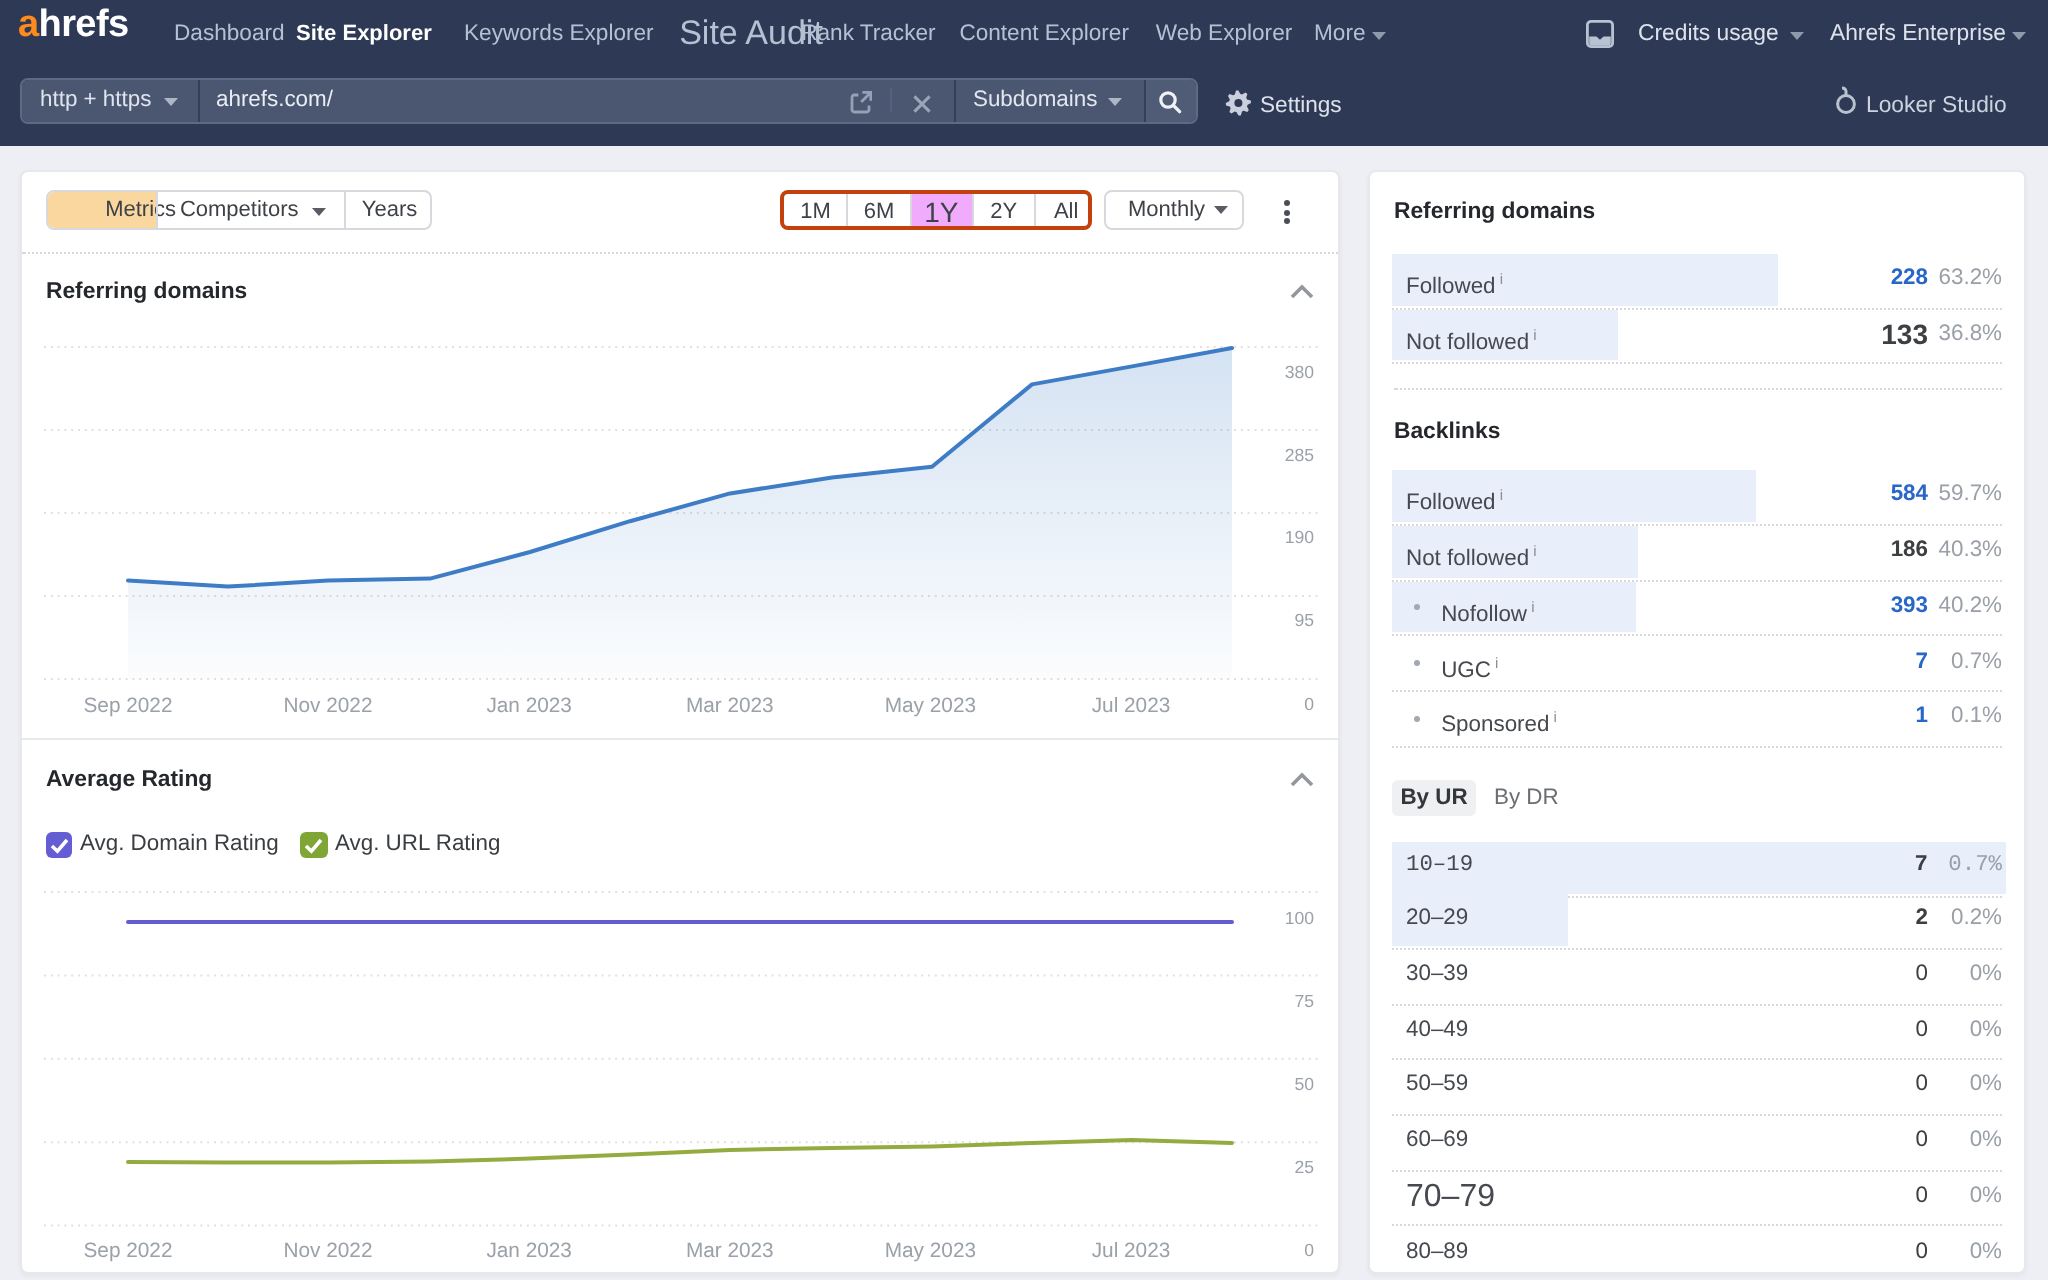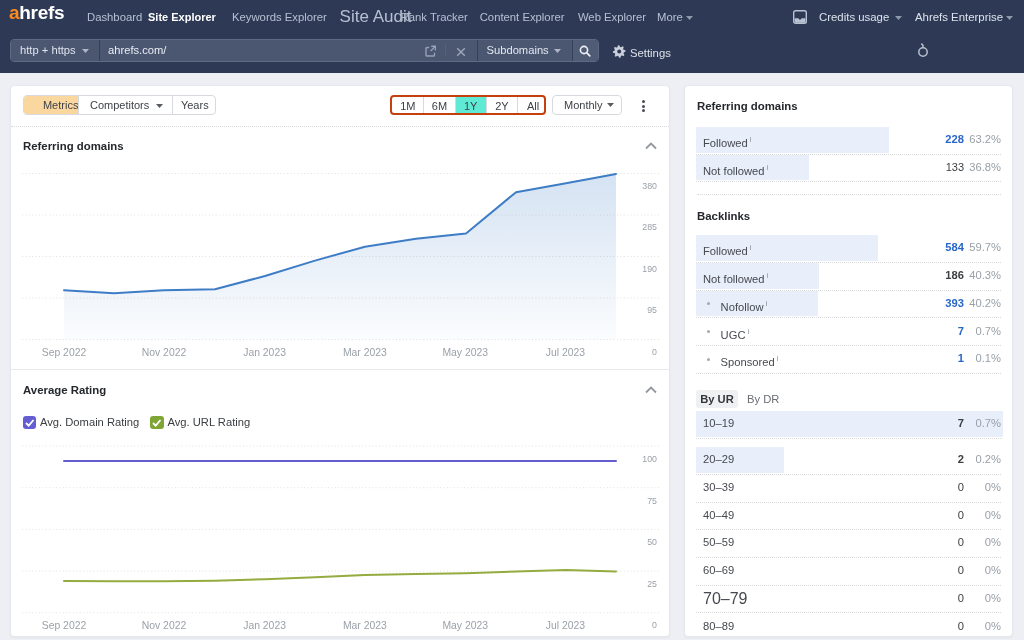--- a/index.html
+++ b/index.html
@@ -4,31 +4,31 @@
   * { margin:0; padding:0; }
   body { font-family:"Liberation Sans", sans-serif; }
   #page { position:relative; width:1024px; height:640px; background:#edeff4; overflow:hidden; }
   sup { vertical-align:super; }
 </style></head>
 <body>
 <div id="page">
 
 <div style="position:absolute;left:10px;top:85px;width:660px;height:552px;background:#fff;border:1px solid #e6e8ec;border-radius:4px;box-sizing:border-box;box-shadow:0 1px 2px rgba(30,40,60,0.05);"></div>
 <div style="position:absolute;left:22.6px;top:94.5px;width:193.2px;height:20.5px;border:1px solid #d6d9de;border-radius:4px;box-sizing:border-box;background:#fff;overflow:hidden;">
-      <div style="position:absolute;left:0px;top:0;width:54.8px;height:18.5px;background:#fbd7a0;box-sizing:border-box;text-align:right;line-height:18.5px;font-size:11px;color:#3e4247;">Metrics</div>
+      <div style="position:absolute;left:0px;top:0;width:54.8px;height:18.5px;background:#fbd7a0;box-sizing:border-box;text-align:left;line-height:18.5px;font-size:11px;color:#3e4247;padding-left:29px;">Metrics</div>
       <div style="position:absolute;left:54.8px;top:0;width:93.4px;height:18.5px;border-left:1px solid #d6d9de;box-sizing:border-box;text-align:center;line-height:18.5px;font-size:11px;color:#3e4247;padding-right:12px;">Competitors</div>
       <svg style="position:absolute;left:132.2px;top:8px" width="7" height="4">
         <path d="M0 0 L7 0 L3.5 4 Z" fill="#585d63"></path>
       </svg>
       <div style="position:absolute;left:148.2px;top:0;width:45px;height:18.5px;border-left:1px solid #d6d9de;box-sizing:border-box;text-align:center;line-height:18.5px;font-size:11px;color:#3e4247;">Years</div>
     </div>
     <div style="position:absolute;left:390.2px;top:94.5px;width:156.0px;height:20.5px;border:2px solid #c2410c;border-radius:4px;box-sizing:border-box;background:#fff;overflow:hidden;">
       <div style="position:absolute;left:0px;top:0;width:31.2px;height:18.5px;box-sizing:border-box;text-align:center;line-height:18.5px;font-size:11px;color:#3e4247;">1M</div>
       <div style="position:absolute;left:31.2px;top:0;width:31.2px;height:18.5px;border-left:1px solid #d6d9de;box-sizing:border-box;text-align:center;line-height:18.5px;font-size:11px;color:#3e4247;">6M</div>
-      <div style="position:absolute;left:62.4px;top:0;width:31.2px;height:18.5px;background:#5eead4;border-left:1px solid #d6d9de;box-sizing:border-box;text-align:center;line-height:18.5px;font-size:11px;color:#3e4247;">1Y</div>
+      <div style="position:absolute;left:62.4px;top:0;width:31.2px;height:18.5px;background:#f0abfc;border-left:1px solid #d6d9de;box-sizing:border-box;text-align:center;line-height:18.5px;font-size:14px;color:#3e4247;">1Y</div>
       <div style="position:absolute;left:93.6px;top:0;width:31.2px;height:18.5px;border-left:1px solid #d6d9de;box-sizing:border-box;text-align:center;line-height:18.5px;font-size:11px;color:#3e4247;">2Y</div>
       <div style="position:absolute;left:124.8px;top:0;width:31.2px;height:18.5px;border-left:1px solid #d6d9de;box-sizing:border-box;text-align:center;line-height:18.5px;font-size:11px;color:#3e4247;">All</div>
     </div>
     <div style="position:absolute;left:551.5px;top:94.5px;width:70.3px;height:20.5px;border:1px solid #d6d9de;border-radius:4px;box-sizing:border-box;background:#fff;line-height:18.5px;font-size:11px;color:#3e4247;text-align:left;padding-left:11.5px;">Monthly</div>
     <svg style="position:absolute;left:606.8px;top:102.5px" width="7" height="4">
       <path d="M0 0 L7 0 L3.5 4 Z" fill="#585d63"></path>
     </svg>
     <div style="position:absolute;left:641.8px;top:100.0px;width:3px;height:3px;border-radius:50%;background:#4a4e54;"></div>
     <div style="position:absolute;left:641.8px;top:104.5px;width:3px;height:3px;border-radius:50%;background:#4a4e54;"></div>
     <div style="position:absolute;left:641.8px;top:109.0px;width:3px;height:3px;border-radius:50%;background:#4a4e54;"></div>
@@ -104,21 +104,21 @@
 <div style="position:absolute;left:684px;top:126px;width:329px;height:27.7px;">
       <div style="position:absolute;left:12px;top:1px;width:192.5px;height:25.5px;background:#e8eefa;"></div>
       <span style="position:absolute;left:19px;top:0;height:27.7px;line-height:27.7px;font-size:11.2px;color:#46494f;">Followed<sup style="font-size:7.5px;color:#8a9099;">&nbsp;i</sup></span>
       <span style="position:absolute;right:49px;top:0;height:27.7px;line-height:27.7px;font-size:11.2px;font-weight:600;color:#2866c8;margin-left:17px;">228</span>
       <span style="position:absolute;right:12px;top:0;height:27.7px;line-height:27.7px;font-size:11.2px;color:#9aa0a8;">63.2%</span>
       <div style="position:absolute;left:12px;top:27.7px;width:305px;border-top:1px dotted #d9d9dc;"></div>
     </div>
     <div style="position:absolute;left:684px;top:153.8px;width:329px;height:27.7px;">
       <div style="position:absolute;left:12px;top:1px;width:113px;height:25.5px;background:#e8eefa;"></div>
       <span style="position:absolute;left:19px;top:0;height:27.7px;line-height:27.7px;font-size:11.2px;color:#46494f;">Not followed<sup style="font-size:7.5px;color:#8a9099;">&nbsp;i</sup></span>
-      <span style="position:absolute;right:49px;top:0;height:27.7px;line-height:27.7px;font-size:11px;font-weight:400;color:#3c4043;">133</span>
+      <span style="position:absolute;right:49px;top:0;height:27.7px;line-height:27.7px;font-size:14px;font-weight:700;color:#3c4043;">133</span>
       <span style="position:absolute;right:12px;top:0;height:27.7px;line-height:27.7px;font-size:11.2px;color:#9aa0a8;">36.8%</span>
       <div style="position:absolute;left:12px;top:27.7px;width:305px;border-top:1px dotted #d9d9dc;"></div>
     </div>
     <div style="position:absolute;left:697px;top:194.4px;width:304px;border-top:1px dotted #d9d9dc;"></div>
     <span style="position:absolute;left:697px;top:208px;height:16px;line-height:16px;font-size:11.4px;font-weight:bold;color:#24272b;">Backlinks</span>
     <div style="position:absolute;left:684px;top:234.4px;width:329px;height:27.7px;">
       <div style="position:absolute;left:12px;top:1px;width:182px;height:25.5px;background:#e8eefa;"></div>
       <span style="position:absolute;left:19px;top:0;height:27.7px;line-height:27.7px;font-size:11.2px;color:#46494f;">Followed<sup style="font-size:7.5px;color:#8a9099;">&nbsp;i</sup></span>
       <span style="position:absolute;right:49px;top:0;height:27.7px;line-height:27.7px;font-size:11.2px;font-weight:600;color:#2866c8;">584</span>
       <span style="position:absolute;right:12px;top:0;height:27.7px;line-height:27.7px;font-size:11.2px;color:#9aa0a8;">59.7%</span>
@@ -148,21 +148,21 @@
     </div>
     <div style="position:absolute;left:684px;top:345.2px;width:329px;height:27.7px;">
       <div style="position:absolute;left:23px;top:12.65px;width:3px;height:3px;border-radius:50%;background:#a3a9b1;"></div>
       <span style="position:absolute;left:36.6px;top:0;height:27.7px;line-height:27.7px;font-size:11.2px;color:#46494f;">Sponsored<sup style="font-size:7.5px;color:#8a9099;">&nbsp;i</sup></span>
       <span style="position:absolute;right:49px;top:0;height:27.7px;line-height:27.7px;font-size:11.2px;font-weight:600;color:#2866c8;">1</span>
       <span style="position:absolute;right:12px;top:0;height:27.7px;line-height:27.7px;font-size:11.2px;color:#9aa0a8;">0.1%</span>
       <div style="position:absolute;left:12px;top:27.7px;width:305px;border-top:1px dotted #d9d9dc;"></div>
     </div>
     <div style="position:absolute;left:696px;top:389.5px;width:42px;height:18.5px;background:#eef0f2;border-radius:3px;text-align:center;line-height:18.5px;font-size:11.2px;font-weight:bold;color:#33363a;">By UR</div>
     <span style="position:absolute;left:747px;top:389.5px;height:18.5px;line-height:18.5px;font-size:11.2px;color:#6a6e73;">By DR</span>
-    <div style="position:absolute;left:684px;top:410px;width:329px;height:27.7px;">
+    <div style="position:absolute;left:684px;top:420px;width:329px;height:27.7px;font-family:Liberation Mono, monospace;">
       <div style="position:absolute;left:12px;top:1px;width:307px;height:25.5px;background:#e8eefa;"></div>
       <span style="position:absolute;left:19px;top:0;height:27.7px;line-height:27.7px;font-size:11.2px;color:#46494f;">10–19</span>
       <span style="position:absolute;right:49px;top:0;height:27.7px;line-height:27.7px;font-size:11.2px;font-weight:600;color:#3c4043;">7</span>
       <span style="position:absolute;right:12px;top:0;height:27.7px;line-height:27.7px;font-size:11.2px;color:#9aa0a8;">0.7%</span>
       <div style="position:absolute;left:12px;top:27.7px;width:305px;border-top:1px dotted #d9d9dc;"></div>
     </div>
     <div style="position:absolute;left:684px;top:446.3px;width:329px;height:27.7px;">
       <div style="position:absolute;left:12px;top:1px;width:87.7px;height:25.5px;background:#e8eefa;"></div>
       <span style="position:absolute;left:19px;top:0;height:27.7px;line-height:27.7px;font-size:11.2px;color:#46494f;">20–29</span>
       <span style="position:absolute;right:49px;top:0;height:27.7px;line-height:27.7px;font-size:11.2px;font-weight:600;color:#3c4043;">2</span>
@@ -261,14 +261,15 @@
     <path d="M8.8 8.8 L11.8 11.8" stroke="#eef1f6" stroke-width="1.7" stroke-linecap="round"></path>
   </svg>
   <svg style="position:absolute;left:611px;top:9.5px" width="15" height="15" viewBox="610 43 15 15">
     <path d="M624.4 49.3 L624.5 50.5 L622.8 51.4 L622.5 52.3 L623.4 54.0 L622.7 55.0 L620.8 54.4 L620.0 54.8 L619.4 56.7 L618.2 56.8 L617.3 55.1 L616.4 54.8 L614.7 55.7 L613.7 55.0 L614.3 53.1 L613.9 52.3 L612.0 51.7 L611.9 50.5 L613.6 49.6 L613.9 48.7 L613.0 47.0 L613.7 46.0 L615.6 46.6 L616.4 46.2 L617.0 44.3 L618.2 44.2 L619.1 45.9 L620.0 46.2 L621.7 45.3 L622.7 46.0 L622.1 47.9 L622.5 48.7 Z M620.2 50.5 A2.0 2.0 0 1 0 616.2 50.5 A2.0 2.0 0 1 0 620.2 50.5 Z" fill="#c9cfdb" fill-rule="evenodd"></path>
   </svg>
   <span style="position:absolute;left:630px;top:0;height:39px;line-height:39px;font-size:11.3px;color:#dce1ea;">Settings</span>
   <svg style="position:absolute;left:917px;top:9px" width="12" height="15" viewBox="0 0 12 15">
     <circle cx="6" cy="9" r="4.2" fill="none" stroke="#b9c1ce" stroke-width="1.5"></circle>
     <path d="M6 4.8 L6 2.5 A 2 2 0 0 0 4 1" fill="none" stroke="#b9c1ce" stroke-width="1.5"></path>
   </svg>
+  <span style="position:absolute;left:933px;top:0;height:39px;line-height:39px;font-size:11.4px;color:#ccd3df;">Looker Studio</span>
 </div>
 
 </div>
 </body></html>

